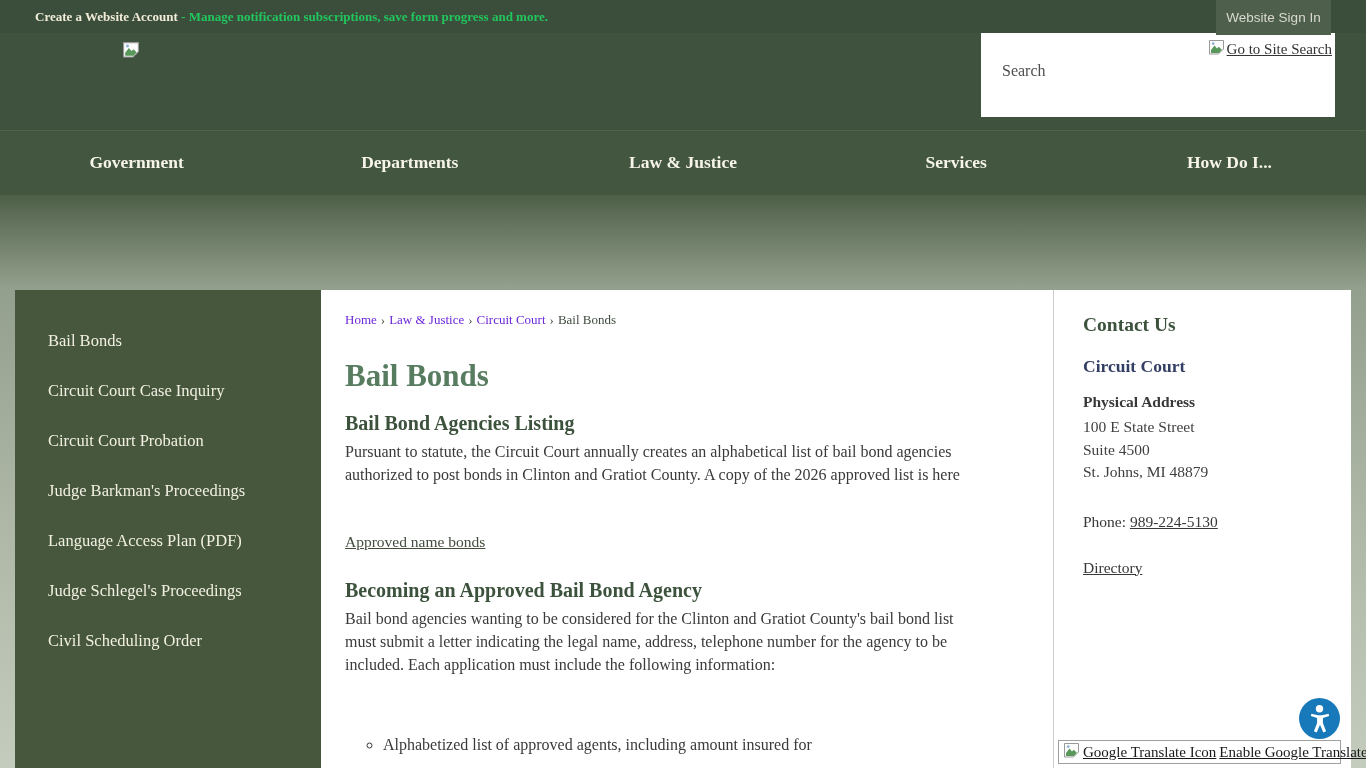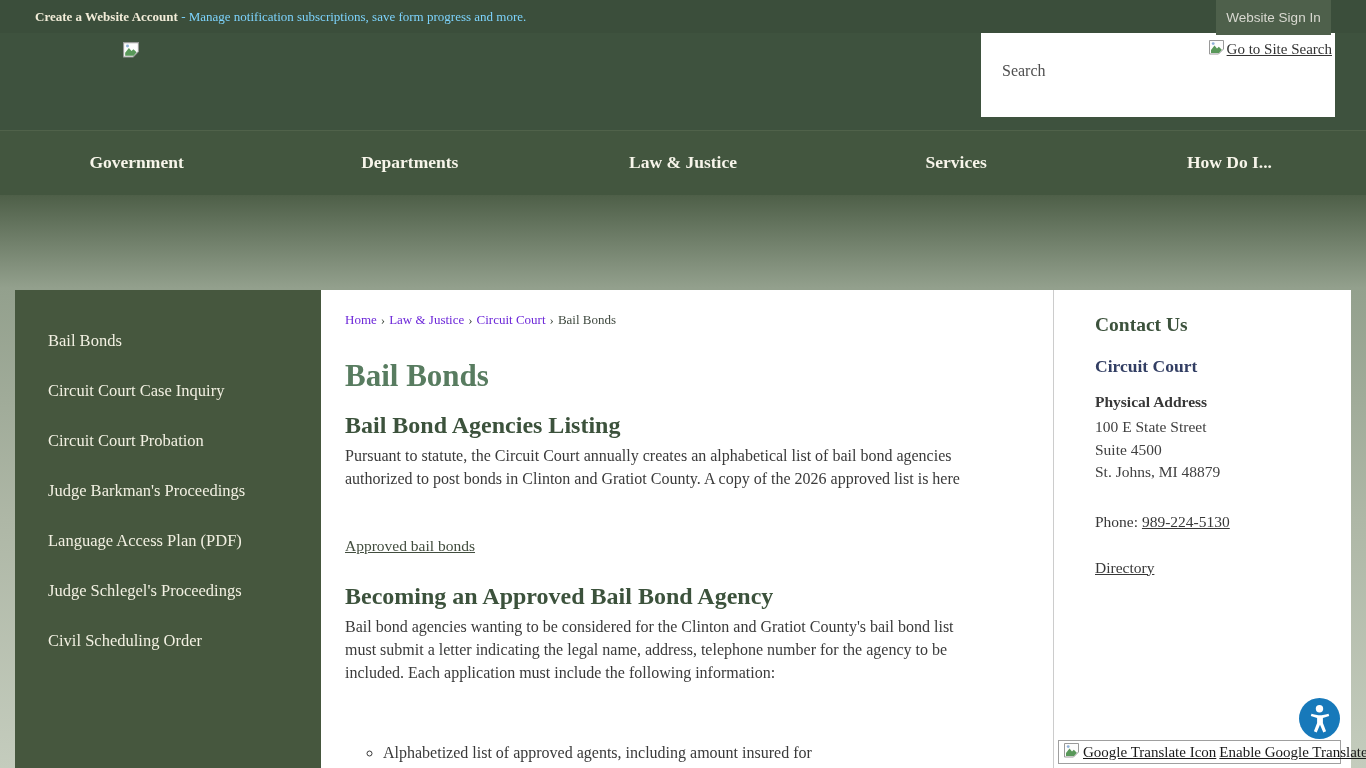--- a/index.html
+++ b/index.html
@@ -10,21 +10,21 @@
   *{box-sizing:border-box;}
   html,body{margin:0;padding:0;}
   body{width:1366px;height:768px;overflow:hidden;font-family:"Liberation Serif",serif;}
   .page{position:relative;width:1366px;height:768px;overflow:hidden;
     background:linear-gradient(180deg,#44553f 0px,#4e5f48 195px,#93a08d 288px,#aeb7a6 520px,#c4ccbd 768px);}
 
   
   .topbar{position:absolute;top:0;left:0;right:0;height:33px;background:var(--topbar_bg);
     display:flex;align-items:center;padding-left:35px;font-size:13px;color:#fff;}
   .account-link{font-weight:bold;color:#f1ecd8;text-decoration:none;cursor:pointer;}
-  .topbar-desc{color:#7dd3fc;}
+  .topbar-desc{color:#22c55e;font-weight:bold;}
   .signin-btn{position:absolute;left:1216px;top:0;width:115px;height:35px;background:var(--signin_bg);
     border:none;color:#d9d9d1;font-family:"Liberation Sans",sans-serif;font-size:13.5px;cursor:pointer;z-index:6;}
 
   
   .header{position:absolute;top:33px;left:0;right:0;height:97px;background:var(--header_bg);}
   .logo-broken{position:absolute;left:122px;top:8px;display:inline-block;cursor:pointer;}
   .search-panel{position:absolute;left:981px;top:0;width:354px;height:84px;background:#fff;}
   .go-search{position:absolute;top:6px;right:3px;display:flex;align-items:center;gap:2px;
     font-size:15px;color:#333;text-decoration:underline;cursor:pointer;}
   .search-input{position:absolute;left:19px;top:28px;width:290px;border:none;outline:none;
@@ -40,30 +40,30 @@
   
   .content{position:absolute;top:290px;left:15px;width:1336px;height:478px;display:flex;background:#fff;}
   .sidebar{width:306px;flex:none;background:var(--sidebar_bg);padding-top:26px;}
   .sidebar-item{display:block;padding:15px 12px 15px 33px;font-size:16.5px;color:#f2f0e2;
     text-decoration:none;cursor:pointer;}
   .main-col{flex:1;padding:22px 26px 0 24px;min-width:0;}
   .breadcrumb{font-size:13px;color:#3e483e;margin-bottom:4px;}
   .breadcrumb a{color:#6d28d9;text-decoration:none;cursor:pointer;}
   .crumb-sep{padding:0 4px;}
   .page-title{font-size:31px;font-weight:bold;color:var(--title_green);margin:30px 0 16px;}
-  .sec-heading{font-size:24px;font-weight:bold;color:var(--heading_green);margin:18px 0 6px;}
+  .sec-heading{font-size:20px;font-weight:bold;color:var(--heading_green);margin:18px 0 6px;}
   .sec-heading.second{margin-top:28px;}
   .body-p{font-size:16px;line-height:1.43;color:var(--body_text);max-width:692px;margin:6px 0 0;}
   .doc-link{display:inline-block;margin-top:46px;font-size:15.5px;color:#424d3e;
     text-decoration:underline;cursor:pointer;}
   .bullet-list{margin:60px 0 16px;padding-left:38px;list-style:circle;}
   .bullet-list li{font-size:16px;color:var(--body_text);}
 
   
-  .contact-col{width:298px;flex:none;border-left:1px solid #ccc;padding:24px 18px 0 41px;margin-left:40px;}
+  .contact-col{width:298px;flex:none;border-left:1px solid #ccc;padding:24px 18px 0 29px;margin-left:40px;}
   .contact-title{font-size:19.5px;font-weight:bold;color:var(--heading_green);margin:0 0 20px;}
   .contact-dept{font-size:17.5px;font-weight:bold;color:var(--navy);margin:0 0 16px;}
   .addr-label{font-size:15.5px;font-weight:bold;color:#383838;margin:0 0 5px;}
   .addr-line{font-size:15.5px;color:#404040;line-height:22.5px;}
   .phone-row{margin-top:29px;font-size:15.5px;color:#383838;}
   .phone-row a{color:#383838;text-decoration:underline;cursor:pointer;}
   .directory-link{display:inline-block;margin-top:28px;font-size:15.5px;color:#383838;
     text-decoration:underline;cursor:pointer;}
 
   
@@ -132,21 +132,21 @@
     <main class="main-col">
       <nav class="breadcrumb">
         <a>Home</a><span class="crumb-sep">›</span><a>Law &amp; Justice</a><span class="crumb-sep">›</span><a>Circuit Court</a><span class="crumb-sep">›</span><span>Bail Bonds</span>
       </nav>
 
       <h1 class="page-title">Bail Bonds</h1>
 
       <h2 class="sec-heading">Bail Bond Agencies Listing</h2>
       <p class="body-p">Pursuant to statute, the Circuit Court annually creates an alphabetical list of bail bond agencies authorized to post bonds in Clinton and Gratiot County. A copy of the 2026 approved list is here</p>
 
-      <a class="doc-link">Approved bail bonds</a>
+      <a class="doc-link">Approved name bonds</a>
 
       <h2 class="sec-heading second">Becoming an Approved Bail Bond Agency</h2>
       <p class="body-p">Bail bond agencies wanting to be considered for the Clinton and Gratiot County's bail bond list must submit a letter indicating the legal name, address, telephone number for the agency to be included. Each application must include the following information:</p>
 
       <ul class="bullet-list">
         <li>Alphabetized list of approved agents, including amount insured for</li>
       </ul>
     </main>
 
     <aside class="contact-col">

